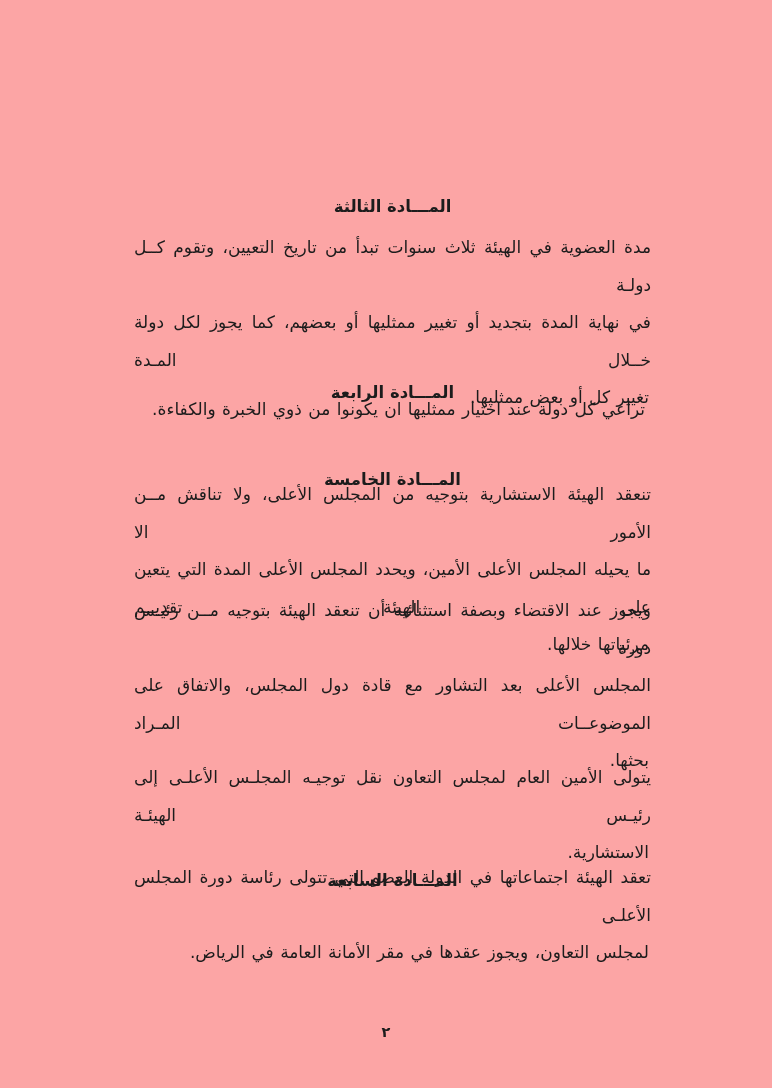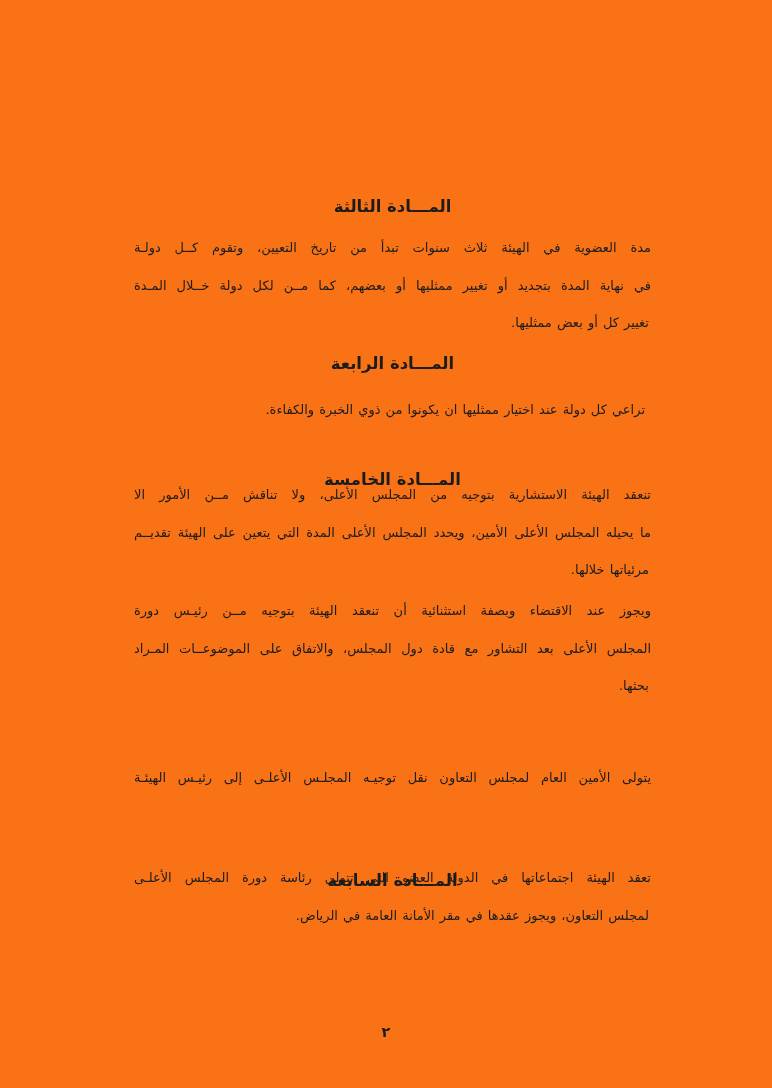--- a/index.html
+++ b/index.html
@@ -5,21 +5,21 @@
   html, body {
     margin: 0;
     padding: 0;
     background: #ffffff;
     font-family: "DejaVu Sans", sans-serif;
   }
   .doc {
     position: relative;
     width: 772px;
     height: 1088px;
-    background: #f97316;
+    background: #fca5a5;
     color: #1c1c1c;
     overflow: hidden;
   }
   .heading {
     position: absolute;
     right: 121px;
     width: 517px;
     margin: 0;
     direction: rtl;
     text-align: center;
@@ -28,21 +28,21 @@
     line-height: 26px;
     letter-spacing: 0.2px;
   }
   .para {
     position: absolute;
     right: 121px;
     width: 517px;
     direction: rtl;
   }
   .line {
-    font-size: 13px;
+    font-size: 17px;
     line-height: 37.5px;
     text-align: justify;
     text-align-last: justify;
     word-spacing: 1px;
   }
   .line.last {
     text-align: right;
     text-align-last: right;
     padding-right: 2px;
   }
@@ -63,43 +63,44 @@
   }
 </style>
 </head>
 <body>
 
 <div class="doc" dir="rtl">
 
   <h2 class="heading" style="top:194px">المـــادة الثالثة</h2>
   <div class="para" style="top:229px">
     <div class="line">مدة العضوية في الهيئة ثلاث سنوات تبدأ من تاريخ التعيين، وتقوم كــل دولـة</div>
-    <div class="line">في نهاية المدة بتجديد أو تغيير ممثليها أو بعضهم، كما مــن لكل دولة خــلال المـدة</div>
+    <div class="line">في نهاية المدة بتجديد أو تغيير ممثليها أو بعضهم، كما يجوز لكل دولة خــلال المـدة</div>
     <div class="line last">تغيير كل أو بعض ممثليها.</div>
   </div>
 
-  <h2 class="heading" style="top:351px">المـــادة الرابعة</h2>
+  <h2 class="heading" style="top:380px">المـــادة الرابعة</h2>
   <div class="para" style="top:391px">
     <div class="line single">تراعي كل دولة عند اختيار ممثليها ان يكونوا من ذوي الخبرة والكفاءة.</div>
   </div>
 
   <h2 class="heading" style="top:467px">المـــادة الخامسة</h2>
   <div class="para" style="top:476px">
     <div class="line">تنعقد الهيئة الاستشارية بتوجيه من المجلس الأعلى، ولا تناقش مــن الأمور الا</div>
     <div class="line">ما يحيله المجلس الأعلى الأمين، ويحدد المجلس الأعلى المدة التي يتعين على الهيئة تقديــم</div>
     <div class="line last">مرئياتها خلالها.</div>
   </div>
   <div class="para" style="top:592px">
     <div class="line">ويجوز عند الاقتضاء وبصفة استثنائية أن تنعقد الهيئة بتوجيه مــن رئيـس دورة</div>
     <div class="line">المجلس الأعلى بعد التشاور مع قادة دول المجلس، والاتفاق على الموضوعــات المـراد</div>
     <div class="line last">بحثها.</div>
   </div>
 
   <div class="para" style="top:759px">
     <div class="line">يتولى الأمين العام لمجلس التعاون نقل توجيـه المجلـس الأعلـى إلى رئيـس الهيئـة</div>
+    <div class="line last">الاستشارية.</div>
   </div>
 
   <h2 class="heading" style="top:868px">المـــادة السابعة</h2>
   <div class="para" style="top:859px">
     <div class="line">تعقد الهيئة اجتماعاتها في الدولة العضو التي تتولى رئاسة دورة المجلس الأعلـى</div>
     <div class="line last">لمجلس التعاون، ويجوز عقدها في مقر الأمانة العامة في الرياض.</div>
   </div>
 
   <div class="page-num">٢</div>
 

